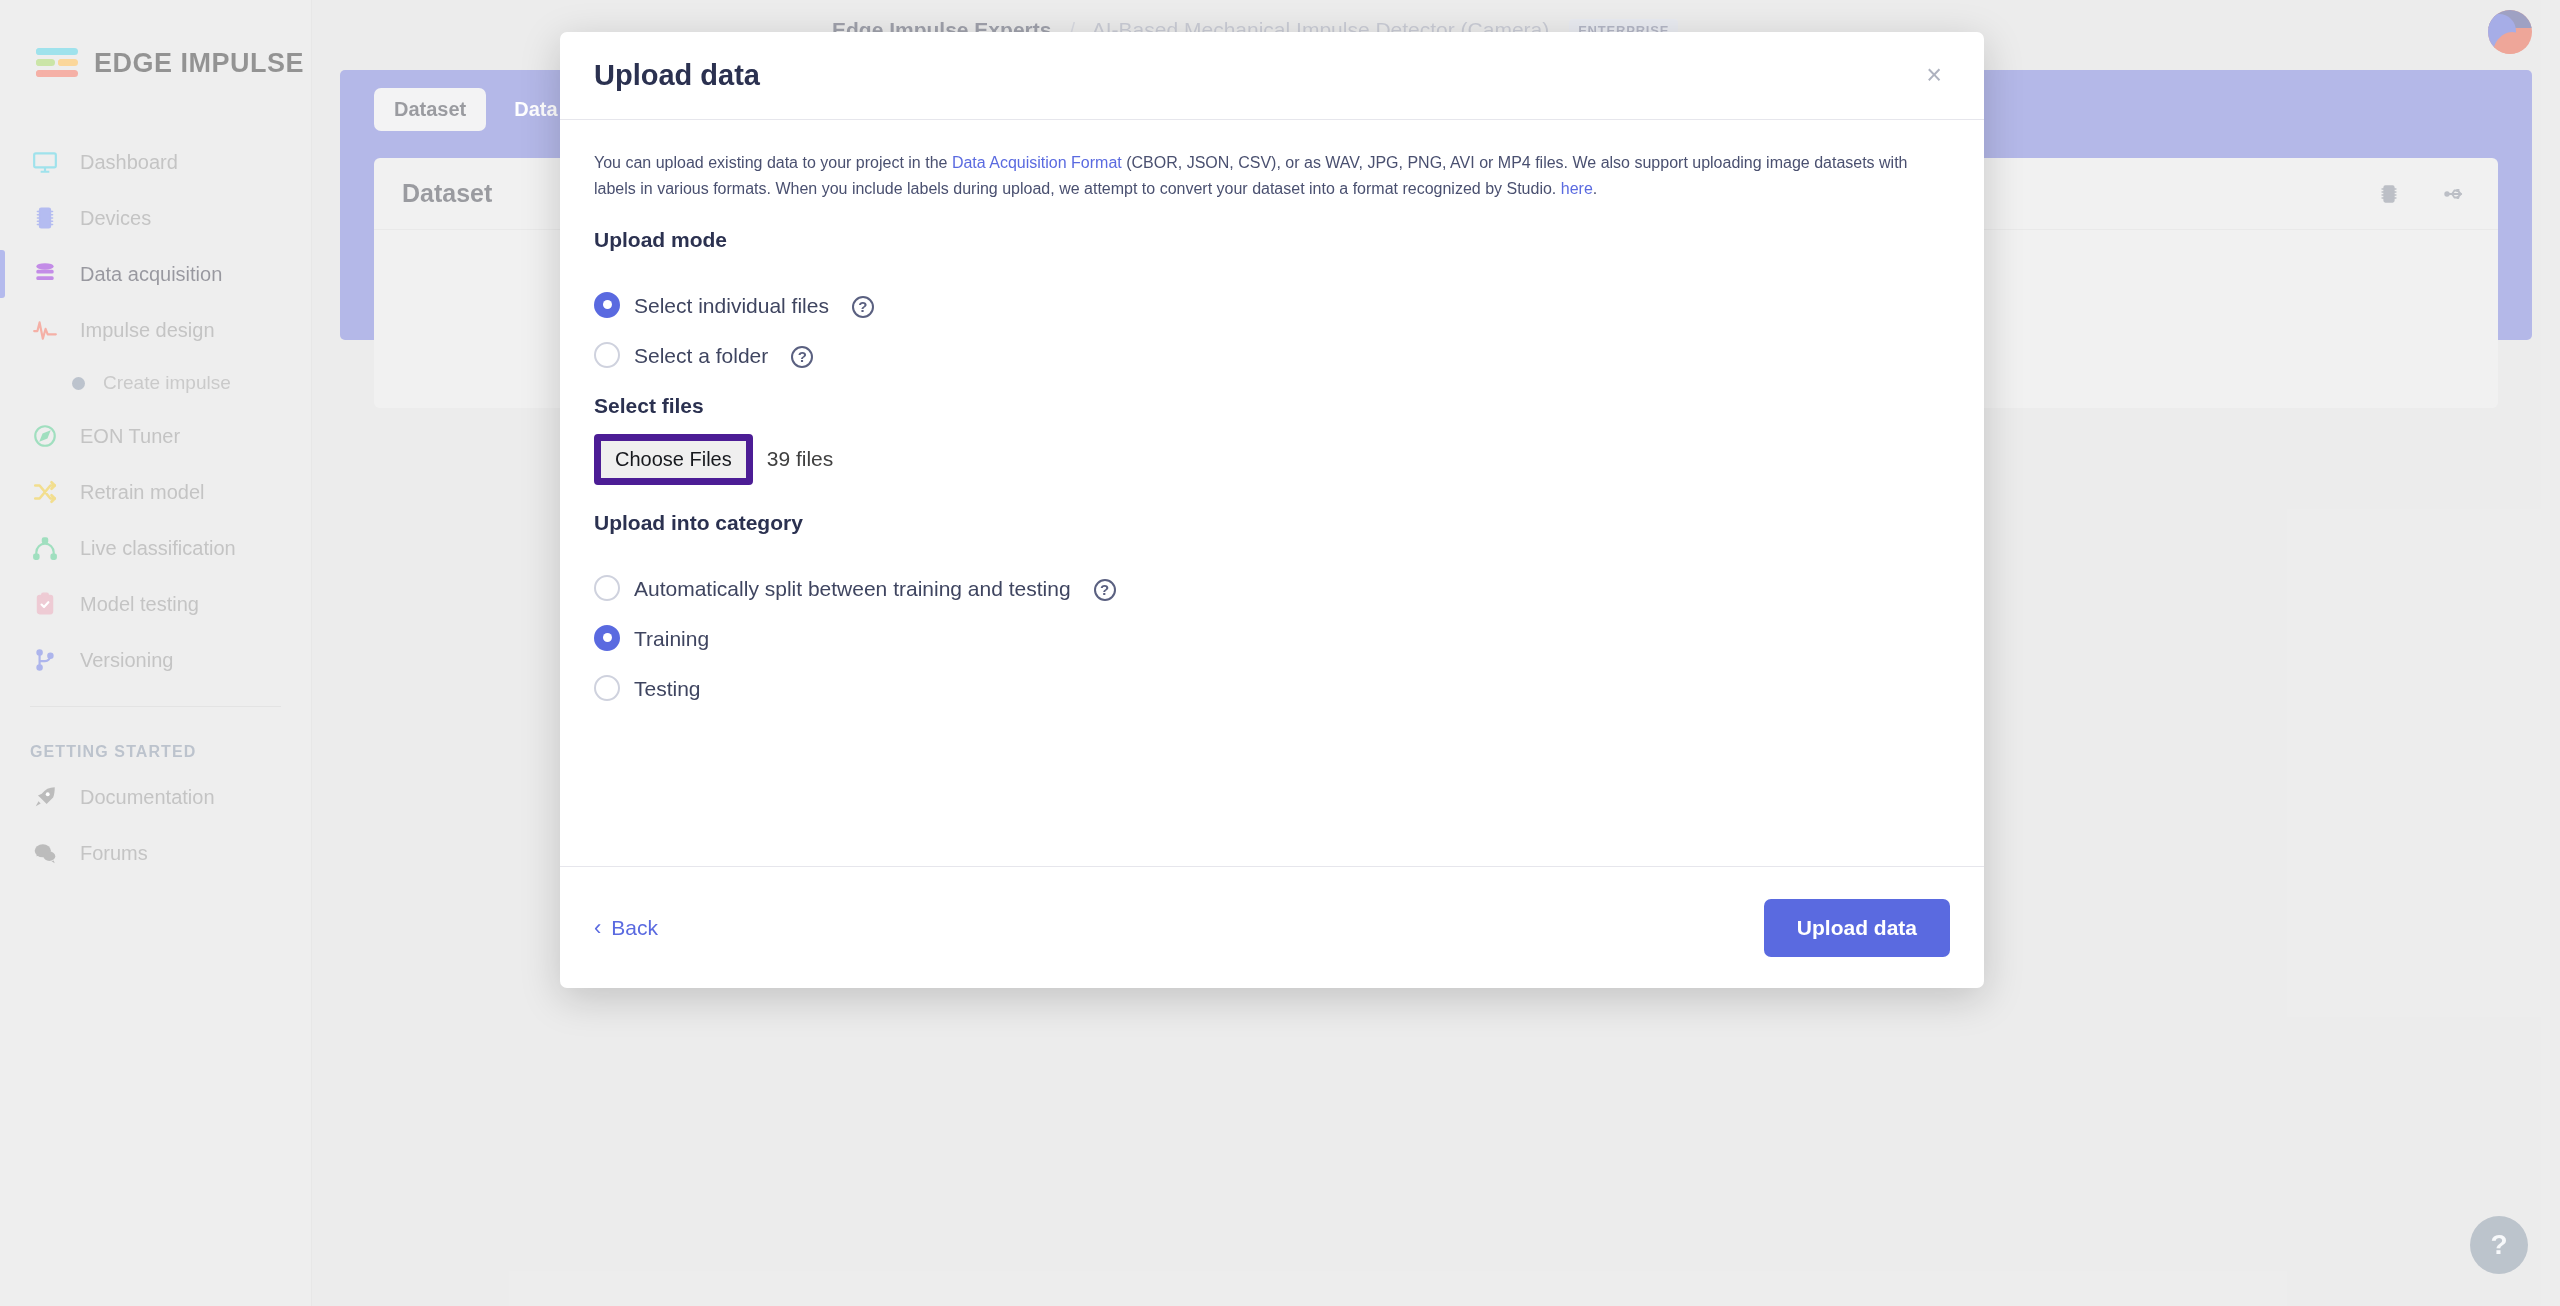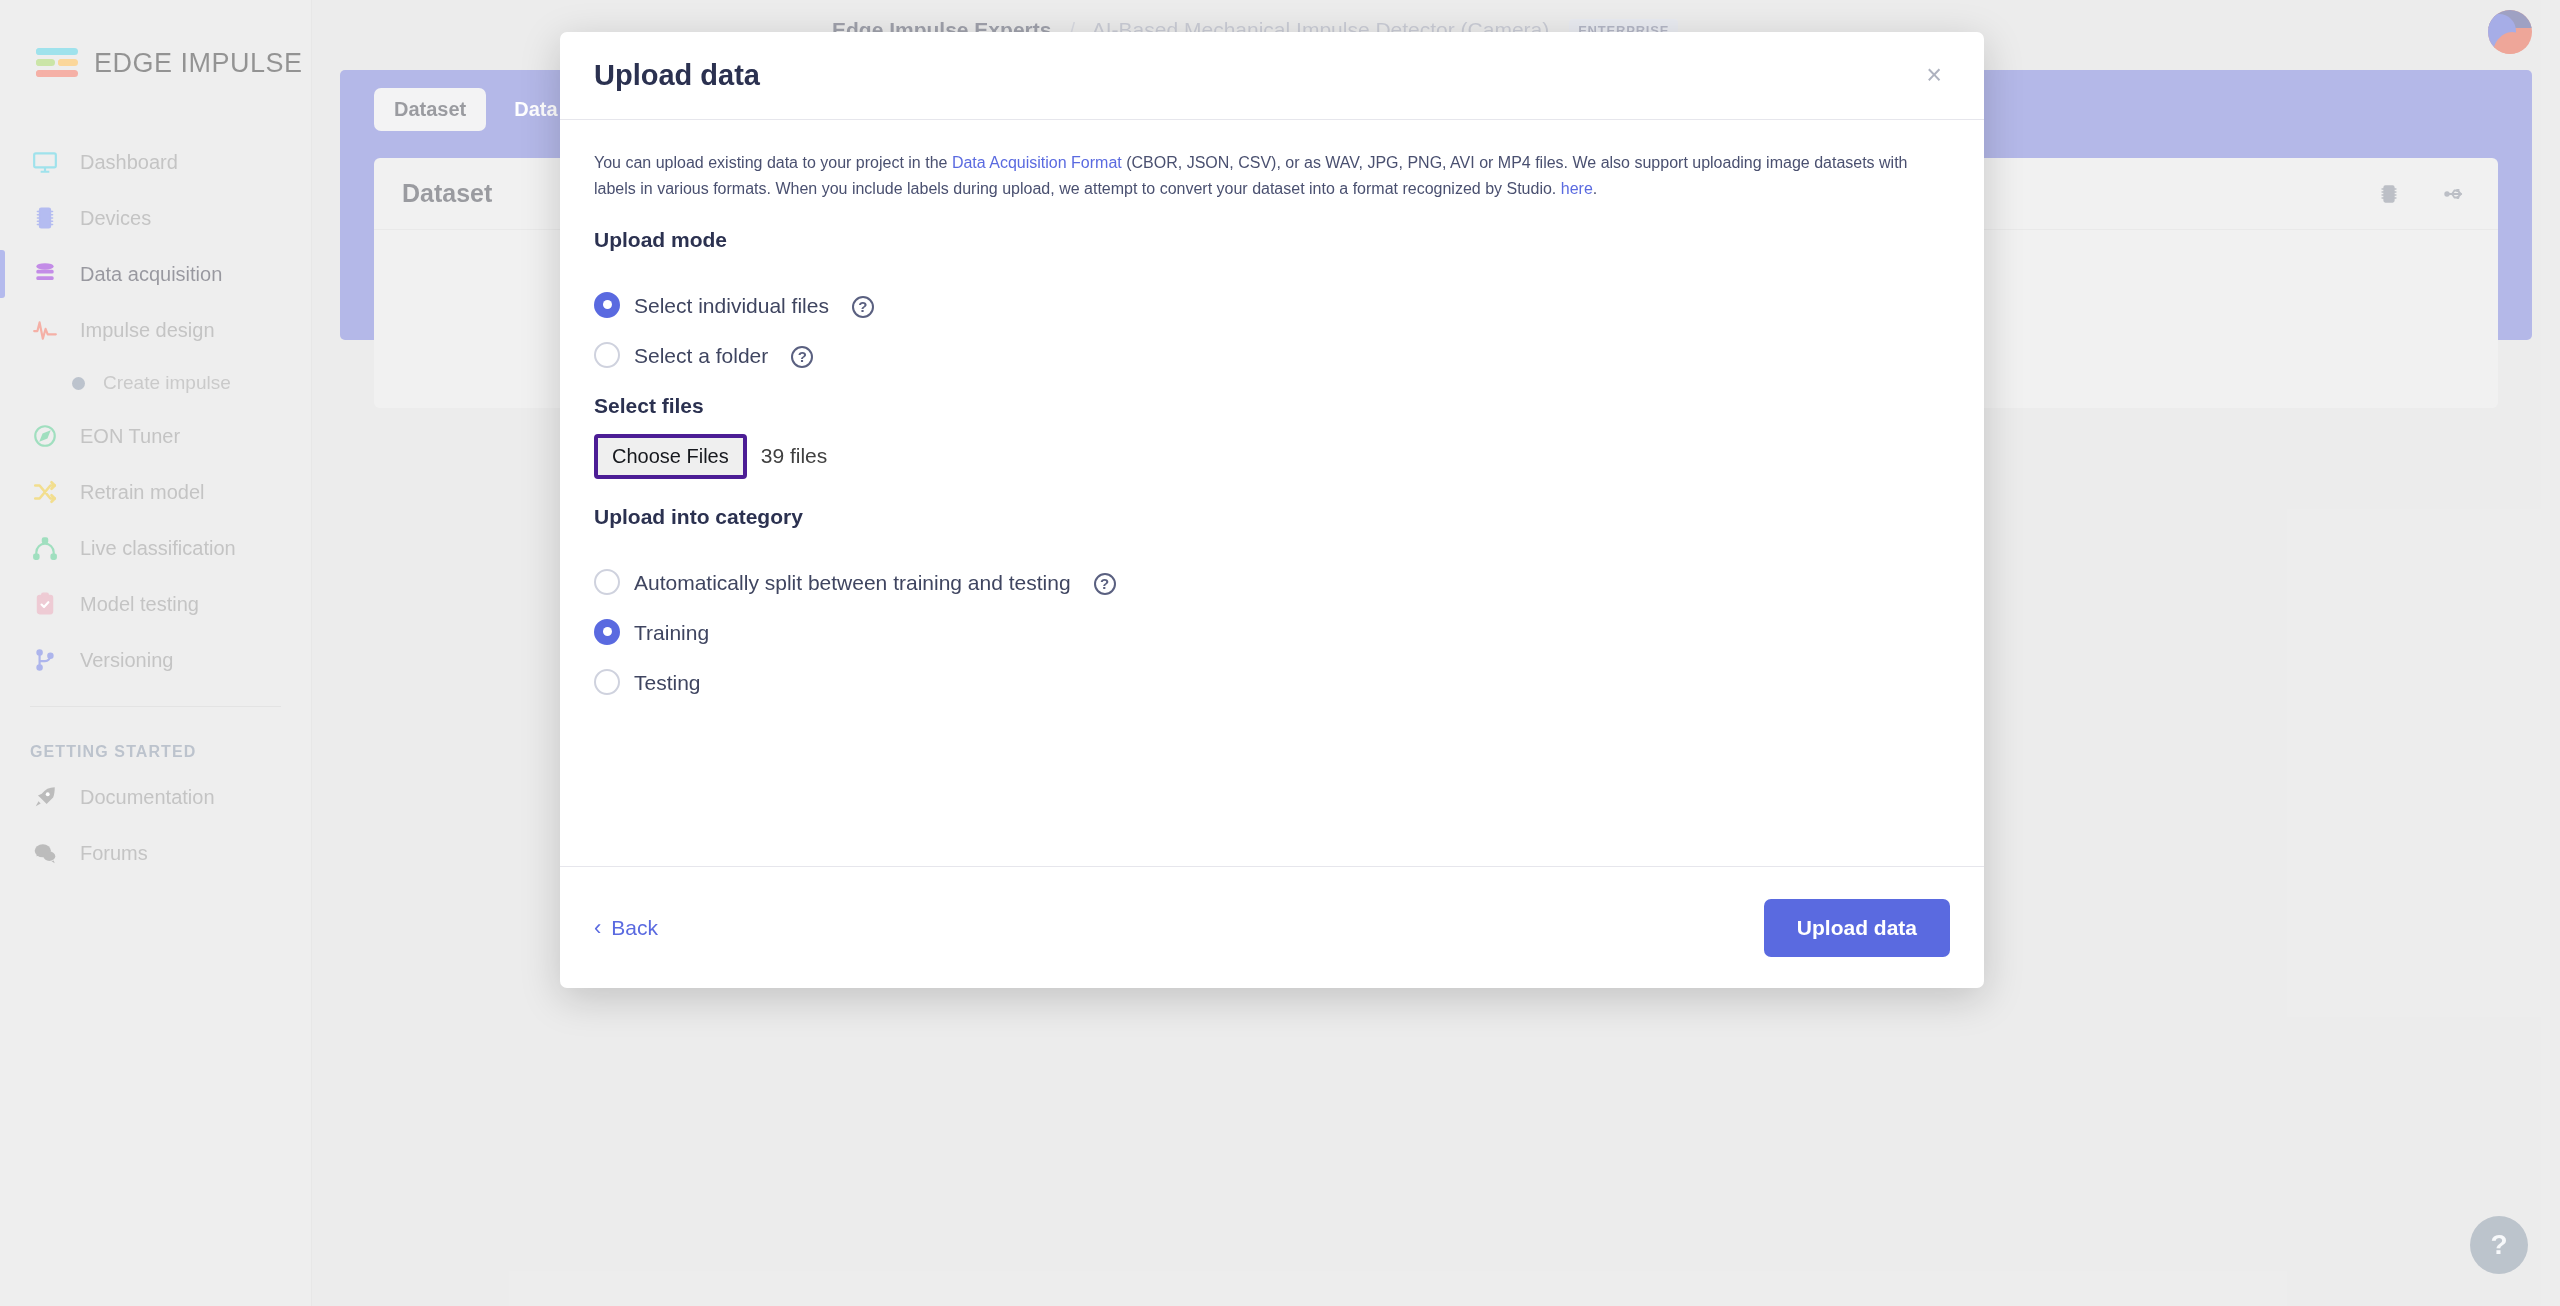--- a/index.html
+++ b/index.html
@@ -24,21 +24,21 @@
   }
   .brand { display: flex; align-items: center; gap: 14px; padding: 8px 0 0 34px; height: 62px; }
   .brand-mark { width: 46px; height: 34px; position: relative; flex: 0 0 auto; }
   .brand-mark i { position: absolute; height: 7px; border-radius: 4px; display: block; }
   .bm1 { top: 2px;  left: 2px;  width: 30px; background: #2bbfd4; }
   .bm2 { top: 2px;  left: 25px; width: 19px; background: #2bbfd4; }
   .bm3 { top: 13px; left: 2px;  width: 19px; background: #8cc63f; }
   .bm4 { top: 13px; left: 24px; width: 20px; background: #f5a623; }
   .bm5 { top: 24px; left: 2px;  width: 42px; background: #e8503a; }
   .brand-mark i::before { content:""; position:absolute; left:0; top:0; width:7px; height:7px; border-radius:50%; background:inherit; }
-  .brand-text { font-size: 27px; font-weight: 400; letter-spacing: 0.5px; color: #111; white-space: nowrap; text-align: right; }
+  .brand-text { font-size: 27px; font-weight: 700; letter-spacing: 0.5px; color: #111; white-space: nowrap; text-align: right; }
 
   .nav { margin-top: 44px; }
   .nav-item {
     position: relative;
     display: flex; align-items: center; gap: 20px;
     height: 56px; padding-left: 30px;
     color: #7c7c7c; font-size: 20px; text-decoration: none;
     cursor: pointer;
   }
   .nav-item.active { color: #1b1b2b; font-weight: 400; }
@@ -157,21 +157,21 @@
     display: inline-flex; align-items: center; justify-content: center;
     width: 22px; height: 22px; border-radius: 50%;
     border: 2px solid #5a6080; color: #5a6080;
     font-size: 15px; font-weight: 700; margin-left: 9px; cursor: pointer;
     line-height: 1;
   }
 
   .file-row { display: flex; align-items: center; gap: 14px; margin-top: 4px; }
   .choose-btn {
     font-family: "Liberation Sans", sans-serif; font-size: 20px; color: #16181d;
-    background: #efefef; border: 4px solid #4c1d95; border-radius: 4px;
+    background: #efefef; border: 7px solid #4c1d95; border-radius: 4px;
     padding: 7px 14px; cursor: pointer;
   }
   .file-count { font-size: 21px; color: #404040; }
 
   .back-link { display: flex; align-items: center; gap: 10px; font-size: 21px; color: #5a6ae0; cursor: pointer; }
   .back-chev { font-size: 22px; line-height: 1; }
   .primary-btn {
     margin-left: auto;
     background: #5a6ae0; color: #fff; border: none; border-radius: 7px;
     font-family: "Liberation Sans", sans-serif; font-size: 21px; font-weight: 700;

